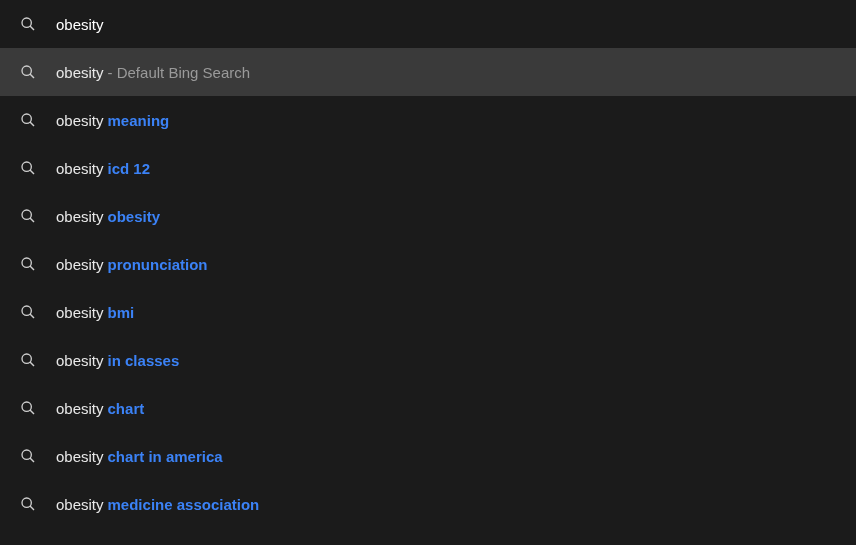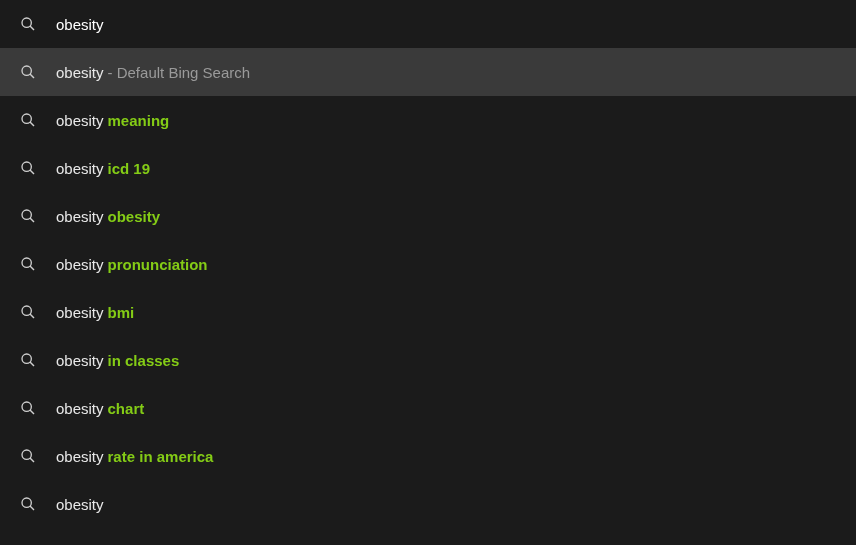--- a/index.html
+++ b/index.html
@@ -48,21 +48,21 @@
     background: #3a3a3a;
   }
   .suggestion .icon {
     width: 16px;
     height: 16px;
     flex: 0 0 16px;
     color: #cfcfcf;
     margin-right: 20px;
   }
   .sugg-prefix { color: #e8e8e8; font-weight: 400; }
-  .sugg-bold   { color: #84cc16; font-weight: 700; margin-left: 4px; }
+  .sugg-bold   { color: #3b82f6; font-weight: 700; margin-left: 4px; }
   .sugg-tail   { color: #9a9a9a; font-weight: 400; margin-left: 4px; }
   svg { display: block; }
 </style>
 </head>
 <body>
 
 <div class="search-bar">
   <span class="icon">
     <svg viewBox="0 0 24 24" width="16" height="16" fill="none" stroke="currentColor" stroke-width="2">
       <circle cx="10" cy="10" r="7"></circle>
@@ -94,21 +94,21 @@
       <span class="sugg-bold">meaning</span>
     </li>
     <li class="suggestion">
       <span class="icon">
         <svg viewBox="0 0 24 24" width="16" height="16" fill="none" stroke="currentColor" stroke-width="2">
           <circle cx="10" cy="10" r="7"></circle>
           <line x1="21" y1="21" x2="15" y2="15"></line>
         </svg>
       </span>
       <span class="sugg-prefix">obesity</span>
-      <span class="sugg-bold">icd 19</span>
+      <span class="sugg-bold">icd 12</span>
     </li>
     <li class="suggestion">
       <span class="icon">
         <svg viewBox="0 0 24 24" width="16" height="16" fill="none" stroke="currentColor" stroke-width="2">
           <circle cx="10" cy="10" r="7"></circle>
           <line x1="21" y1="21" x2="15" y2="15"></line>
         </svg>
       </span>
       <span class="sugg-prefix">obesity</span>
       <span class="sugg-bold">obesity</span>
@@ -154,24 +154,25 @@
       <span class="sugg-bold">chart</span>
     </li>
     <li class="suggestion">
       <span class="icon">
         <svg viewBox="0 0 24 24" width="16" height="16" fill="none" stroke="currentColor" stroke-width="2">
           <circle cx="10" cy="10" r="7"></circle>
           <line x1="21" y1="21" x2="15" y2="15"></line>
         </svg>
       </span>
       <span class="sugg-prefix">obesity</span>
-      <span class="sugg-bold">rate in america</span>
+      <span class="sugg-bold">chart in america</span>
     </li>
     <li class="suggestion">
       <span class="icon">
         <svg viewBox="0 0 24 24" width="16" height="16" fill="none" stroke="currentColor" stroke-width="2">
           <circle cx="10" cy="10" r="7"></circle>
           <line x1="21" y1="21" x2="15" y2="15"></line>
         </svg>
       </span>
       <span class="sugg-prefix">obesity</span>
+      <span class="sugg-bold">medicine association</span>
     </li>
   </ul>
 
 </body></html>

